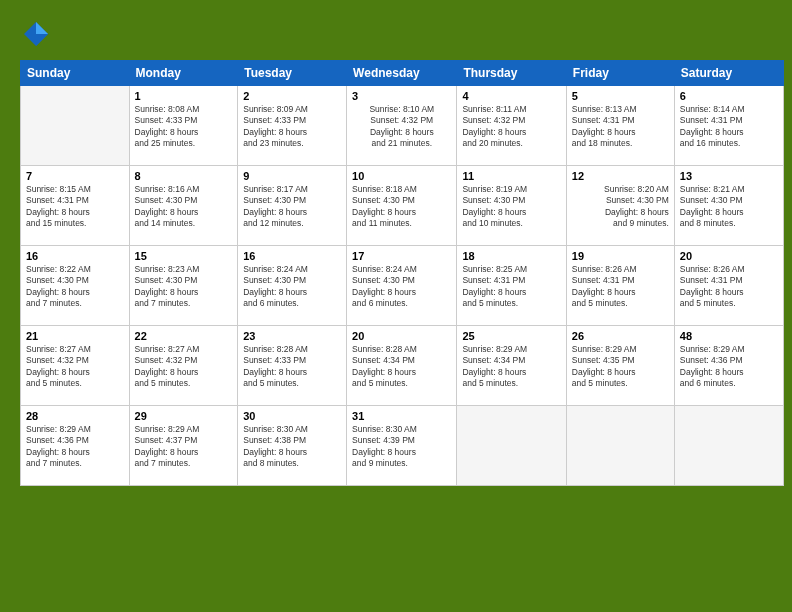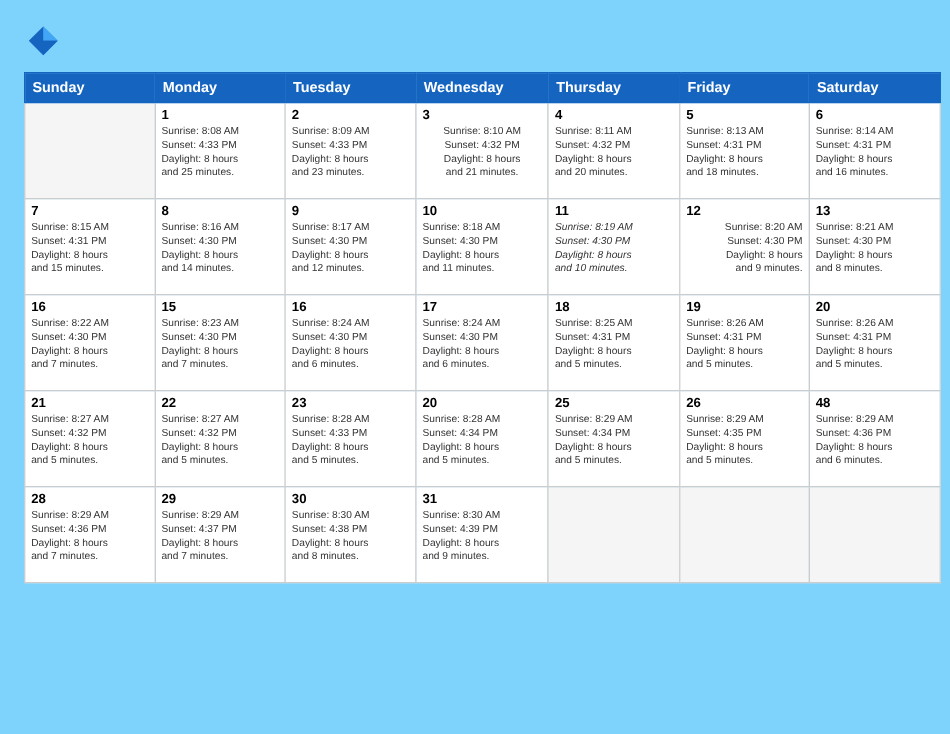--- a/index.html
+++ b/index.html
@@ -7,21 +7,21 @@
       font-family: Arial, sans-serif;
       background: #fff;
       width: 792px;
       height: 612px;
       overflow: hidden;
     }
     .page {
       width: 792px;
       height: 612px;
       padding: 18px 8px 10px 20px;
-      background: #7dd3fc;
+      background: #4d7c0f;
     }
     .header {
       display: flex;
       justify-content: space-between;
       align-items: flex-start;
       margin-bottom: 10px;
     }
     .logo {
       display: flex;
       align-items: center;
@@ -195,21 +195,21 @@
           </td>
           <td>
             <div class="day-num">10</div>
             <div class="day-info" style="white-space: pre-line;">Sunrise: 8:18 AM
 Sunset: 4:30 PM
 Daylight: 8 hours
 and 11 minutes.</div>
           </td>
           <td>
             <div class="day-num">11</div>
-            <div class="day-info" style="white-space: pre-line; font-style: italic;">Sunrise: 8:19 AM
+            <div class="day-info" style="white-space: pre-line;">Sunrise: 8:19 AM
 Sunset: 4:30 PM
 Daylight: 8 hours
 and 10 minutes.</div>
           </td>
           <td>
             <div class="day-num">12</div>
             <div class="day-info" style="white-space: pre-line; text-align: right;">Sunrise: 8:20 AM
 Sunset: 4:30 PM
 Daylight: 8 hours
 and 9 minutes.</div>

